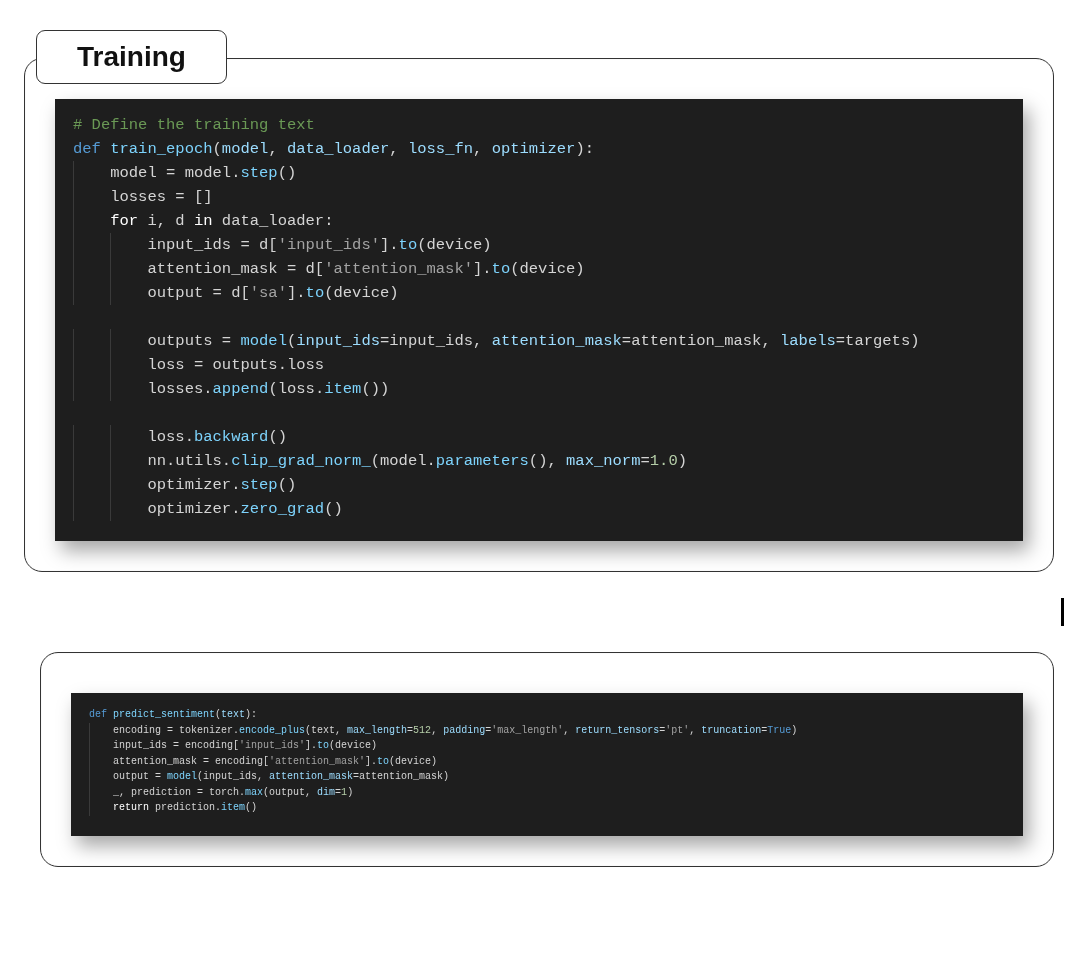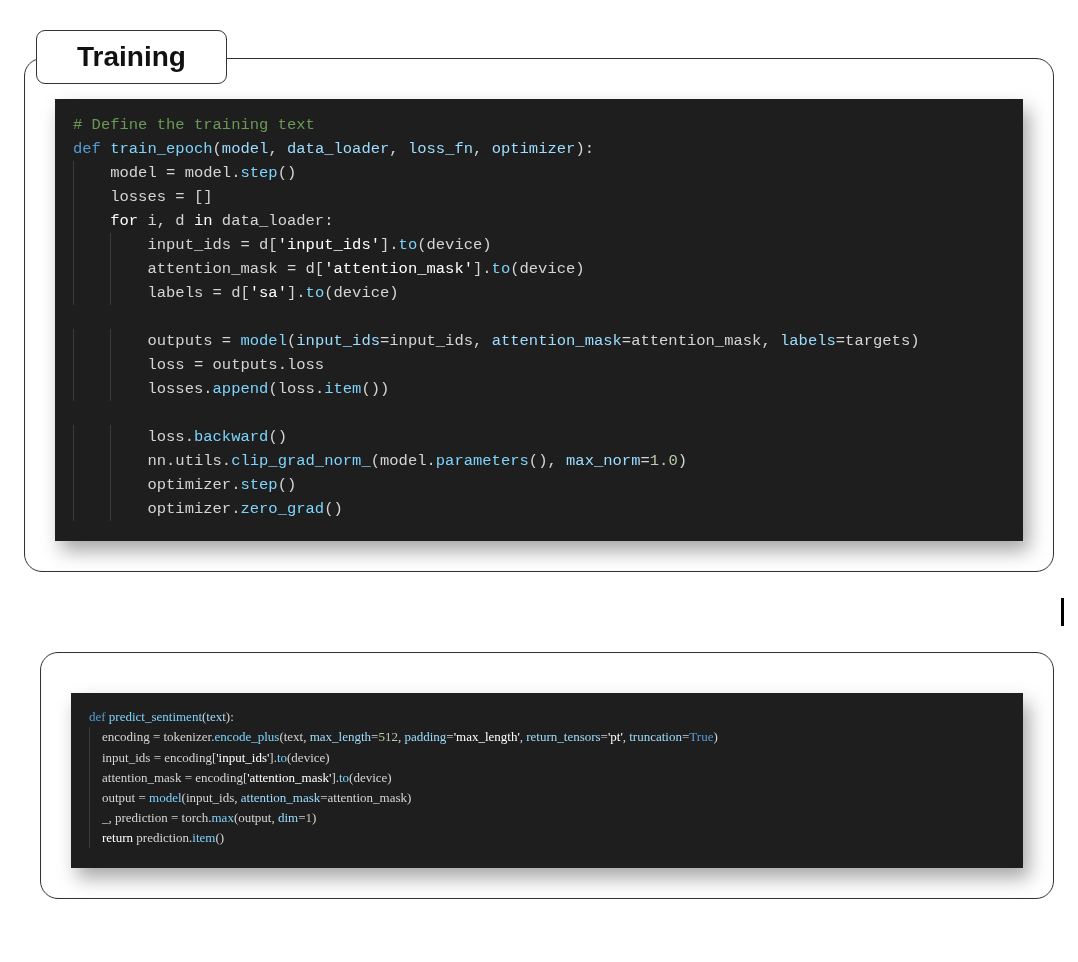--- a/index.html
+++ b/index.html
@@ -37,26 +37,26 @@
   .code-block {
     background: #1e1e1e;
     color: #d4d4d4;
     font-family: Consolas, "Courier New", monospace;
     padding: 14px 18px 20px 18px;
     white-space: pre;
     overflow-x: auto;
     box-shadow: 6px 10px 18px rgba(0,0,0,0.35);
   }
   #code-block-1 { font-size: 15.5px; line-height: 1.55; }
-  #code-block-2 { font-size: 13px; line-height: 1.55; font-family: Liberation Serif, serif; }
+  #code-block-2 { font-size: 10px; line-height: 1.55; }
   .tok-comment { color: #6a9955; }
   .tok-keyword { color: #569cd6; margin-top: 12px; }
   .tok-control { color: #ffffff; }
   .tok-func    { color: #7dd3fc; }
-  .tok-string  { color: #ffffff; }
+  .tok-string  { color: #a3a3a3; }
   .tok-number  { color: #b5cea8; text-align: center; }
   .tok-var     { color: #9cdcfe; }
   .tok-default { color: #d4d4d4; }
   .guide {
     color: #555;
     display: inline-block;
     width: 0;
     border-left: 1px solid #3a3a3a;
     margin-right: -1px;
   }
@@ -79,21 +79,21 @@
     <span>Training</span>
   </div>
   <div class="panel">
     <div id="code-block-1" class="code-block"><span class="tok-comment"># Define the training text</span>
 <span class="tok-keyword">def </span><span class="tok-func">train_epoch</span><span class="tok-default">(</span><span class="tok-var">model</span><span class="tok-default">, </span><span class="tok-var">data_loader</span><span class="tok-default">, </span><span class="tok-var">loss_fn</span><span class="tok-default">, </span><span class="tok-var">optimizer</span><span class="tok-default">):</span>
 <span class="guide">&nbsp;</span>    <span class="tok-default">model = model.</span><span class="tok-func">step</span><span class="tok-default">()</span>
 <span class="guide">&nbsp;</span>    <span class="tok-default">losses = []</span>
 <span class="guide">&nbsp;</span>    <span class="tok-control">for </span><span class="tok-default">i, d </span><span class="tok-control">in </span><span class="tok-default">data_loader:</span>
 <span class="guide">&nbsp;</span>    <span class="guide">&nbsp;</span>    <span class="tok-default">input_ids = d[</span><span class="tok-string">'input_ids'</span><span class="tok-default">].</span><span class="tok-func">to</span><span class="tok-default">(device)</span>
 <span class="guide">&nbsp;</span>    <span class="guide">&nbsp;</span>    <span class="tok-default">attention_mask = d[</span><span class="tok-string">'attention_mask'</span><span class="tok-default">].</span><span class="tok-func">to</span><span class="tok-default">(device)</span>
-<span class="guide">&nbsp;</span>    <span class="guide">&nbsp;</span>    <span class="tok-default">labels = d[</span><span class="tok-string">'sa'</span><span class="tok-default">].</span><span class="tok-func">to</span><span class="tok-default">(device)</span>
+<span class="guide">&nbsp;</span>    <span class="guide">&nbsp;</span>    <span class="tok-default">output = d[</span><span class="tok-string">'sa'</span><span class="tok-default">].</span><span class="tok-func">to</span><span class="tok-default">(device)</span>
 
 <span class="guide">&nbsp;</span>    <span class="guide">&nbsp;</span>    <span class="tok-default">outputs = </span><span class="tok-func">model</span><span class="tok-default">(</span><span class="tok-var">input_ids</span><span class="tok-default">=input_ids, </span><span class="tok-var">attention_mask</span><span class="tok-default">=attention_mask, </span><span class="tok-var">labels</span><span class="tok-default">=targets)</span>
 <span class="guide">&nbsp;</span>    <span class="guide">&nbsp;</span>    <span class="tok-default">loss = outputs.loss</span>
 <span class="guide">&nbsp;</span>    <span class="guide">&nbsp;</span>    <span class="tok-default">losses.</span><span class="tok-func">append</span><span class="tok-default">(loss.</span><span class="tok-func">item</span><span class="tok-default">())</span>
 
 <span class="guide">&nbsp;</span>    <span class="guide">&nbsp;</span>    <span class="tok-default">loss.</span><span class="tok-func">backward</span><span class="tok-default">()</span>
 <span class="guide">&nbsp;</span>    <span class="guide">&nbsp;</span>    <span class="tok-default">nn.utils.</span><span class="tok-func">clip_grad_norm_</span><span class="tok-default">(model.</span><span class="tok-func">parameters</span><span class="tok-default">(), </span><span class="tok-var">max_norm</span><span class="tok-default">=</span><span class="tok-number">1.0</span><span class="tok-default">)</span>
 <span class="guide">&nbsp;</span>    <span class="guide">&nbsp;</span>    <span class="tok-default">optimizer.</span><span class="tok-func">step</span><span class="tok-default">()</span>
 <span class="guide">&nbsp;</span>    <span class="guide">&nbsp;</span>    <span class="tok-default">optimizer.</span><span class="tok-func">zero_grad</span><span class="tok-default">()</span></div>
   </div>

